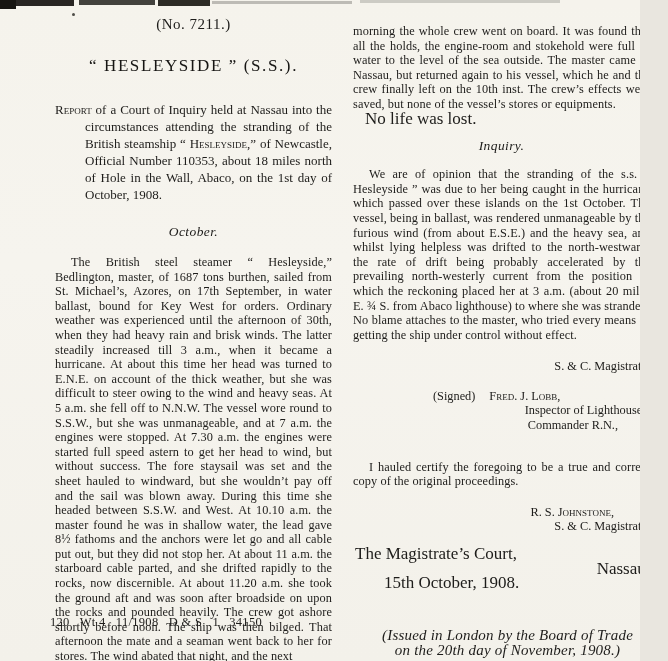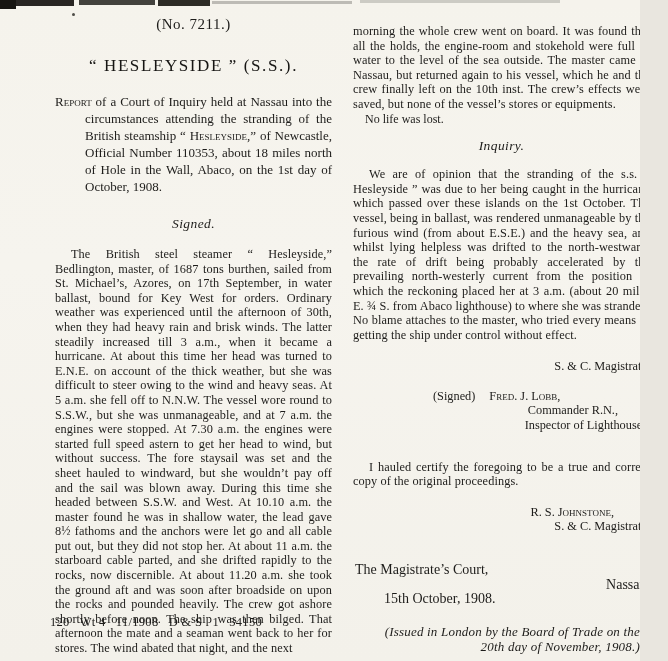--- a/index.html
+++ b/index.html
@@ -36,55 +36,55 @@
   .sc { font-variant: small-caps; }
 
   .report-no {
     text-align: center; font-size: 15px; margin-top: 16px; letter-spacing: .5px;
   }
   .doc-title {
     text-align: center; font-size: 17px; letter-spacing: 1.6px;
     margin-top: 23px; color: #161513;
   }
   .summary {
-    margin-top: 17px; font-size: 13px; line-height: 17px; text-align: justify;
+    margin-top: 25px; font-size: 13px; line-height: 17px; text-align: justify;
     padding-left: 30px; text-indent: -30px;
   }
   .section-head {
     text-align: center; font-style: italic; font-size: 13.5px;
     margin-top: 21px; letter-spacing: .4px;
   }
   .body-start { margin-top: 15px; }
   .footer-imprint {
     position: absolute; left: 50px; top: 615px;
     font-size: 12.5px; white-space: pre; letter-spacing: .3px;
   }
 
   .col-right-pad { padding-top: 24px; }
-  .no-life { text-indent: 12px; font-size: 12px; line-height: 14.6px; }
+  .no-life { text-indent: 12px; font-size: 17px; line-height: 14.6px; }
   .opinion-head { margin-top: 12px; margin-bottom: 13px; }
 
   .sigblock { font-size: 12.3px; line-height: 14.6px; }
   .sig1 { margin-top: 17px; }
   .sig2 { margin-top: 15px; }
   .sig-line1 { padding-left: 80px; }
   .sig-line1 .name { margin-left: 14px; }
   .sig-right { text-align: right; }
   .pr32 { padding-right: 32px; }
   .pr36 { padding-right: 36px; }
 
   .certify { margin-top: 27px; }
   .cert-sig { margin-top: 16px; }
-  .court { margin-top: 29px; font-size: 14px; line-height: 14.6px; }
+  .court { margin-top: 13px; font-size: 17px; line-height: 14.6px; }
   .court .l1 { padding-left: 2px; }
   .court .l2 { padding-left: 57px; text-align: right; }
   .court .l3 { padding-left: 31px; }
   .issued {
-    margin-top: 17px; font-style: italic; font-size: 13px; line-height: 15px;
-    text-align: right; padding: 0 10px 0 22px; letter-spacing: .2px;
+    margin-top: 37px; font-style: italic; font-size: 15px; line-height: 15px;
+    text-align: center; padding: 0 10px 0 22px; letter-spacing: .2px;
   }
 </style>
 </head>
 <body>
 
 <div id="page">
 
   <div class="art a1"></div>
   <div class="art a2"></div>
   <div class="art a3"></div>
@@ -93,41 +93,41 @@
   <div class="art a6"></div>
   <div class="art dot"></div>
   <div class="art br"></div>
 
   <div class="col" id="col-left">
     <p class="report-no">(No. 7211.)</p>
     <p class="doc-title">“ HESLEYSIDE ” (S.S.).</p>
 
     <p class="summary"><span class="sc">Report</span><span> of a Court of Inquiry held at Nassau into the circumstances attending the stranding of the British steamship “ </span><span class="sc">Hesleyside</span><span>,” of Newcastle, Official Number 110353, about 18 miles north of Hole in the Wall, Abaco, on the 1st day of October, 1908.</span></p>
 
-    <p class="section-head">Signed.</p>
+    <p class="section-head">October.</p>
 
     <p class="just indent body-start">The British steel steamer “ Hesleyside,” Bedlington, master, of 1687 tons burthen, sailed from St. Michael’s, Azores, on 17th September, in water ballast, bound for Key West for orders. Ordinary weather was experienced until the afternoon of 30th, when they had heavy rain and brisk winds. The latter steadily increased till 3 a.m., when it became a hurricane. At about this time her head was turned to E.N.E. on account of the thick weather, but she was difficult to steer owing to the wind and heavy seas. At 5 a.m. she fell off to N.N.W. The vessel wore round to S.S.W., but she was unmanageable, and at 7 a.m. the engines were stopped. At 7.30 a.m. the engines were started full speed astern to get her head to wind, but without success. The fore staysail was set and the sheet hauled to windward, but she wouldn’t pay off and the sail was blown away. During this time she headed between S.S.W. and West. At 10.10 a.m. the master found he was in shallow water, the lead gave 8½ fathoms and the anchors were let go and all cable put out, but they did not stop her. At about 11 a.m. the starboard cable parted, and she drifted rapidly to the rocks, now discernible. At about 11.20 a.m. she took the ground aft and was soon after broadside on upon the rocks and pounded heavily. The crew got ashore shortly before noon. The ship was then bilged. That afternoon the mate and a seaman went back to her for stores. The wind abated that night, and the next</p>
   </div>
 
   <div class="col col-right-pad" id="col-right">
     <p class="just">morning the whole crew went on board. It was found that all the holds, the engine-room and stokehold were full of water to the level of the sea outside. The master came to Nassau, but returned again to his vessel, which he and the crew finally left on the 10th inst. The crew’s effects were saved, but none of the vessel’s stores or equipments.</p>
     <p class="no-life">No life was lost.</p>
 
     <p class="section-head opinion-head">Inquiry.</p>
 
     <p class="just indent">We are of opinion that the stranding of the s.s. “ Hesleyside ” was due to her being caught in the hurricane which passed over these islands on the 1st October. The vessel, being in ballast, was rendered unmanageable by the furious wind (from about E.S.E.) and the heavy sea, and whilst lying helpless was drifted to the north-westward, the rate of drift being probably accelerated by the prevailing north-westerly current from the position in which the reckoning placed her at 3 a.m. (about 20 miles E. ¾ S. from Abaco lighthouse) to where she was stranded. No blame attaches to the master, who tried every means of getting the ship under control without effect.</p>
 
     <div class="sigblock sig1">
       <p class="sig-right">S. &amp; C. Magistrate.</p>
     </div>
 
     <div class="sigblock sig2">
       <p class="sig-line1"><span>(Signed)</span><span class="name sc">Fred. J. Lobb,</span></p>
+      <p class="sig-right">Inspector of Lighthouses.</p>
       <p class="sig-right pr32">Commander R.N.,</p>
-      <p class="sig-right">Inspector of Lighthouses.</p>
     </div>
 
     <p class="just indent certify">I hauled certify the foregoing to be a true and correct copy of the original proceedings.</p>
 
     <div class="sigblock cert-sig">
       <p class="sig-right pr36 sc">R. S. Johnstone,</p>
       <p class="sig-right">S. &amp; C. Magistrate.</p>
     </div>
 
     <div class="court">

